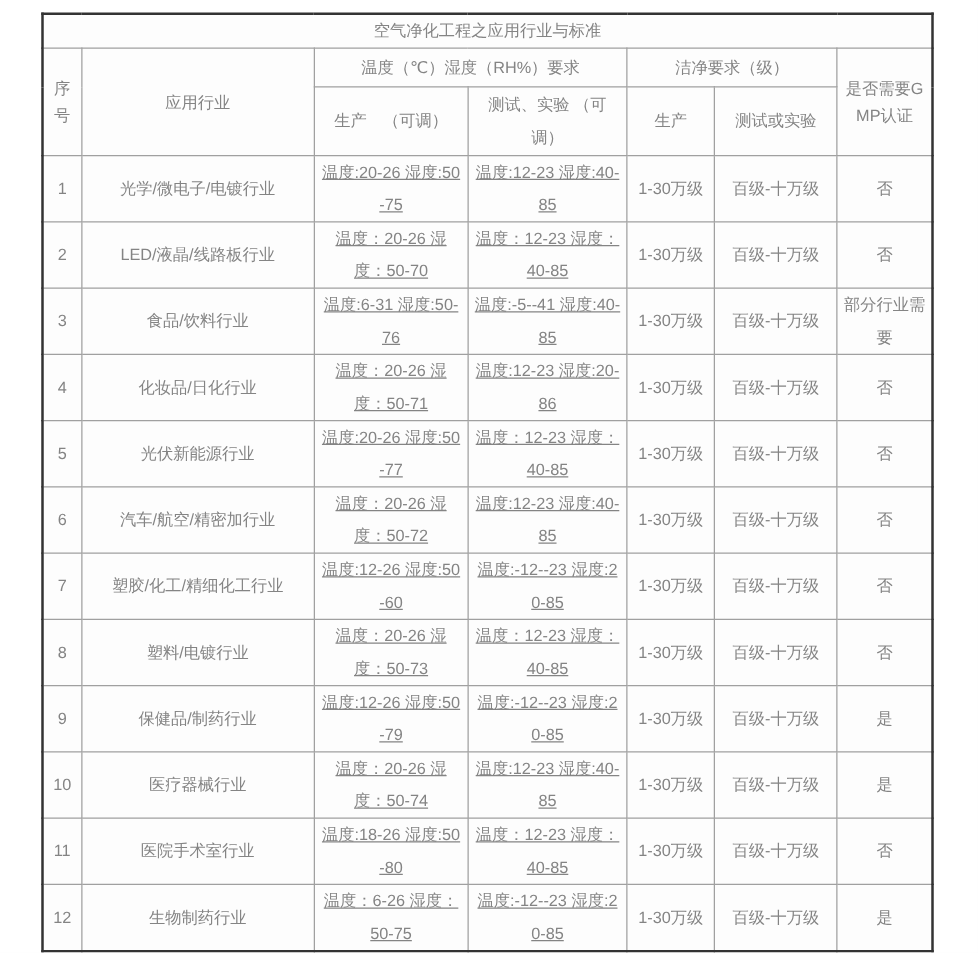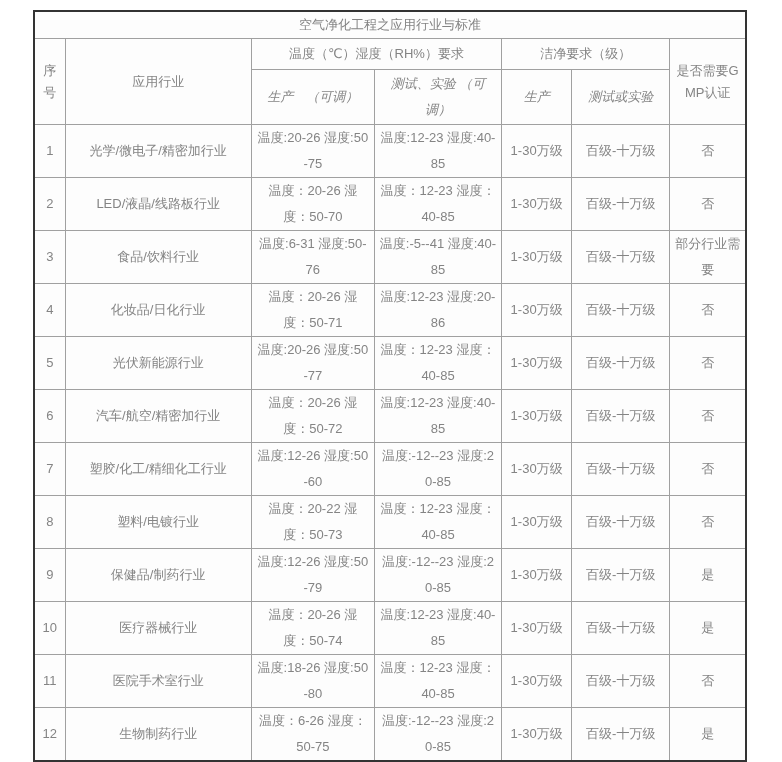--- a/index.html
+++ b/index.html
@@ -34,23 +34,23 @@
     padding: 0 4px;
     word-break: break-all;
     overflow: hidden;
   }
   tr.title-row th {
     height: 26px;
     line-height: 20px;
     font-size: 13px;
   }
   tr.group-row th { height: 30px; line-height: 22px; border-radius: 11px; }
-  tr.sub-row th   { height: 54px; line-height: 26px; font-style: italic; }
+  tr.sub-row th   { height: 54px; line-height: 26px; }
   tbody td        { height: 52px; }
-  .col-temp_prod, .col-temp_test { padding: 0 12px; }
+  .col-temp_prod, .col-temp_test { padding: 0 12px; text-decoration: underline; }
   .col-gmp { padding: 0 2px; }
   .col-no, .col-clean_prod, .col-clean_test { padding: 0 2px; }
 </style>
 </head>
 <body>
 
 <div class="page">
   <table class="standards">
     <colgroup>
       <col style="width:31px">
@@ -75,21 +75,21 @@
       <tr class="sub-row">
         <th>生产　（可调）</th>
         <th>测试、实验 （可调）</th>
         <th>生产</th>
         <th>测试或实验</th>
       </tr>
     </thead>
     <tbody>
         <tr>
           <td class="col-no">1</td>
-          <td class="col-industry">光学/微电子/精密加行业</td>
+          <td class="col-industry">光学/微电子/电镀行业</td>
           <td class="col-temp_prod">温度:20-26 湿度:50-75</td>
           <td class="col-temp_test">温度:12-23 湿度:40-85</td>
           <td class="col-clean_prod">1-30万级</td>
           <td class="col-clean_test">百级-十万级</td>
           <td class="col-gmp">否</td>
         </tr>
         <tr>
           <td class="col-no">2</td>
           <td class="col-industry">LED/液晶/线路板行业</td>
           <td class="col-temp_prod">温度：20-26 湿度：50-70</td>
@@ -139,21 +139,21 @@
           <td class="col-industry">塑胶/化工/精细化工行业</td>
           <td class="col-temp_prod">温度:12-26 湿度:50-60</td>
           <td class="col-temp_test">温度:-12--23 湿度:20-85</td>
           <td class="col-clean_prod">1-30万级</td>
           <td class="col-clean_test">百级-十万级</td>
           <td class="col-gmp">否</td>
         </tr>
         <tr>
           <td class="col-no">8</td>
           <td class="col-industry">塑料/电镀行业</td>
-          <td class="col-temp_prod">温度：20-22 湿度：50-73</td>
+          <td class="col-temp_prod">温度：20-26 湿度：50-73</td>
           <td class="col-temp_test">温度：12-23 湿度：40-85</td>
           <td class="col-clean_prod">1-30万级</td>
           <td class="col-clean_test">百级-十万级</td>
           <td class="col-gmp">否</td>
         </tr>
         <tr>
           <td class="col-no">9</td>
           <td class="col-industry">保健品/制药行业</td>
           <td class="col-temp_prod">温度:12-26 湿度:50-79</td>
           <td class="col-temp_test">温度:-12--23 湿度:20-85</td>

